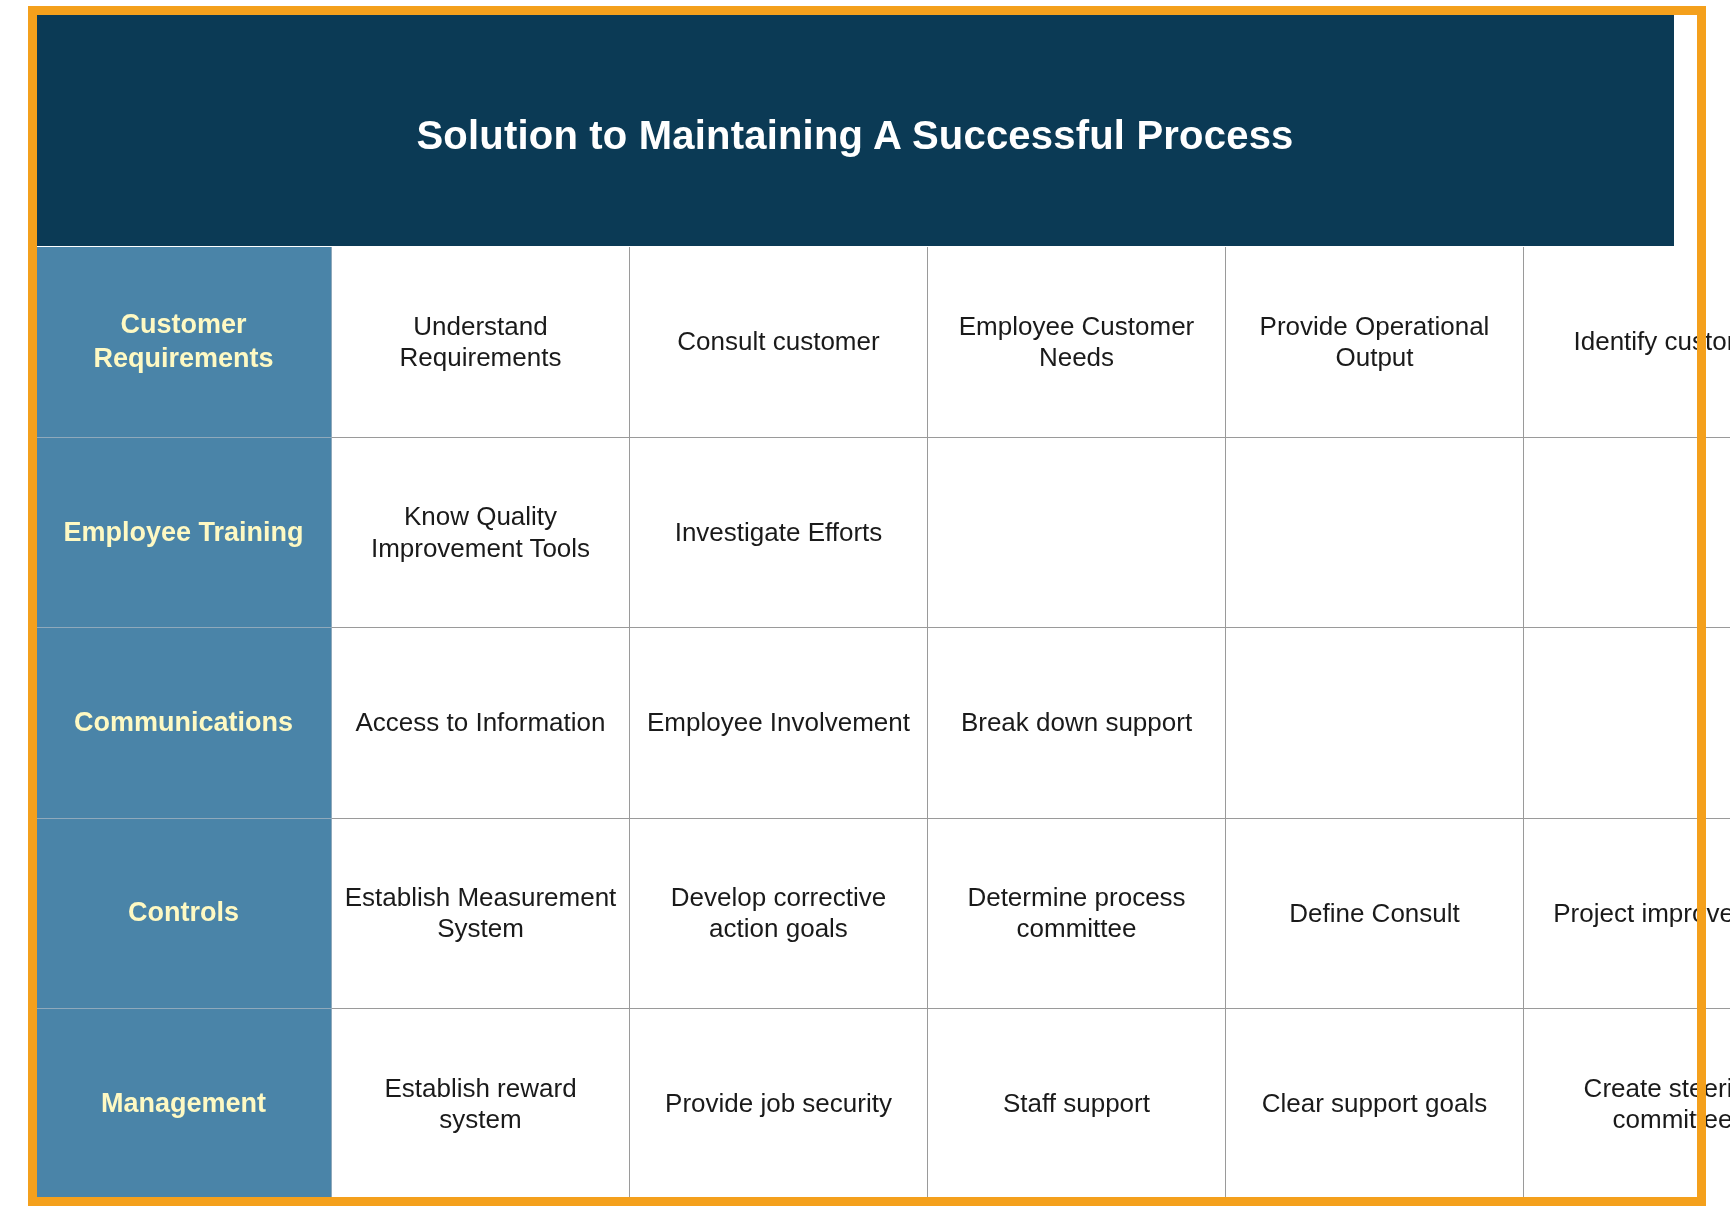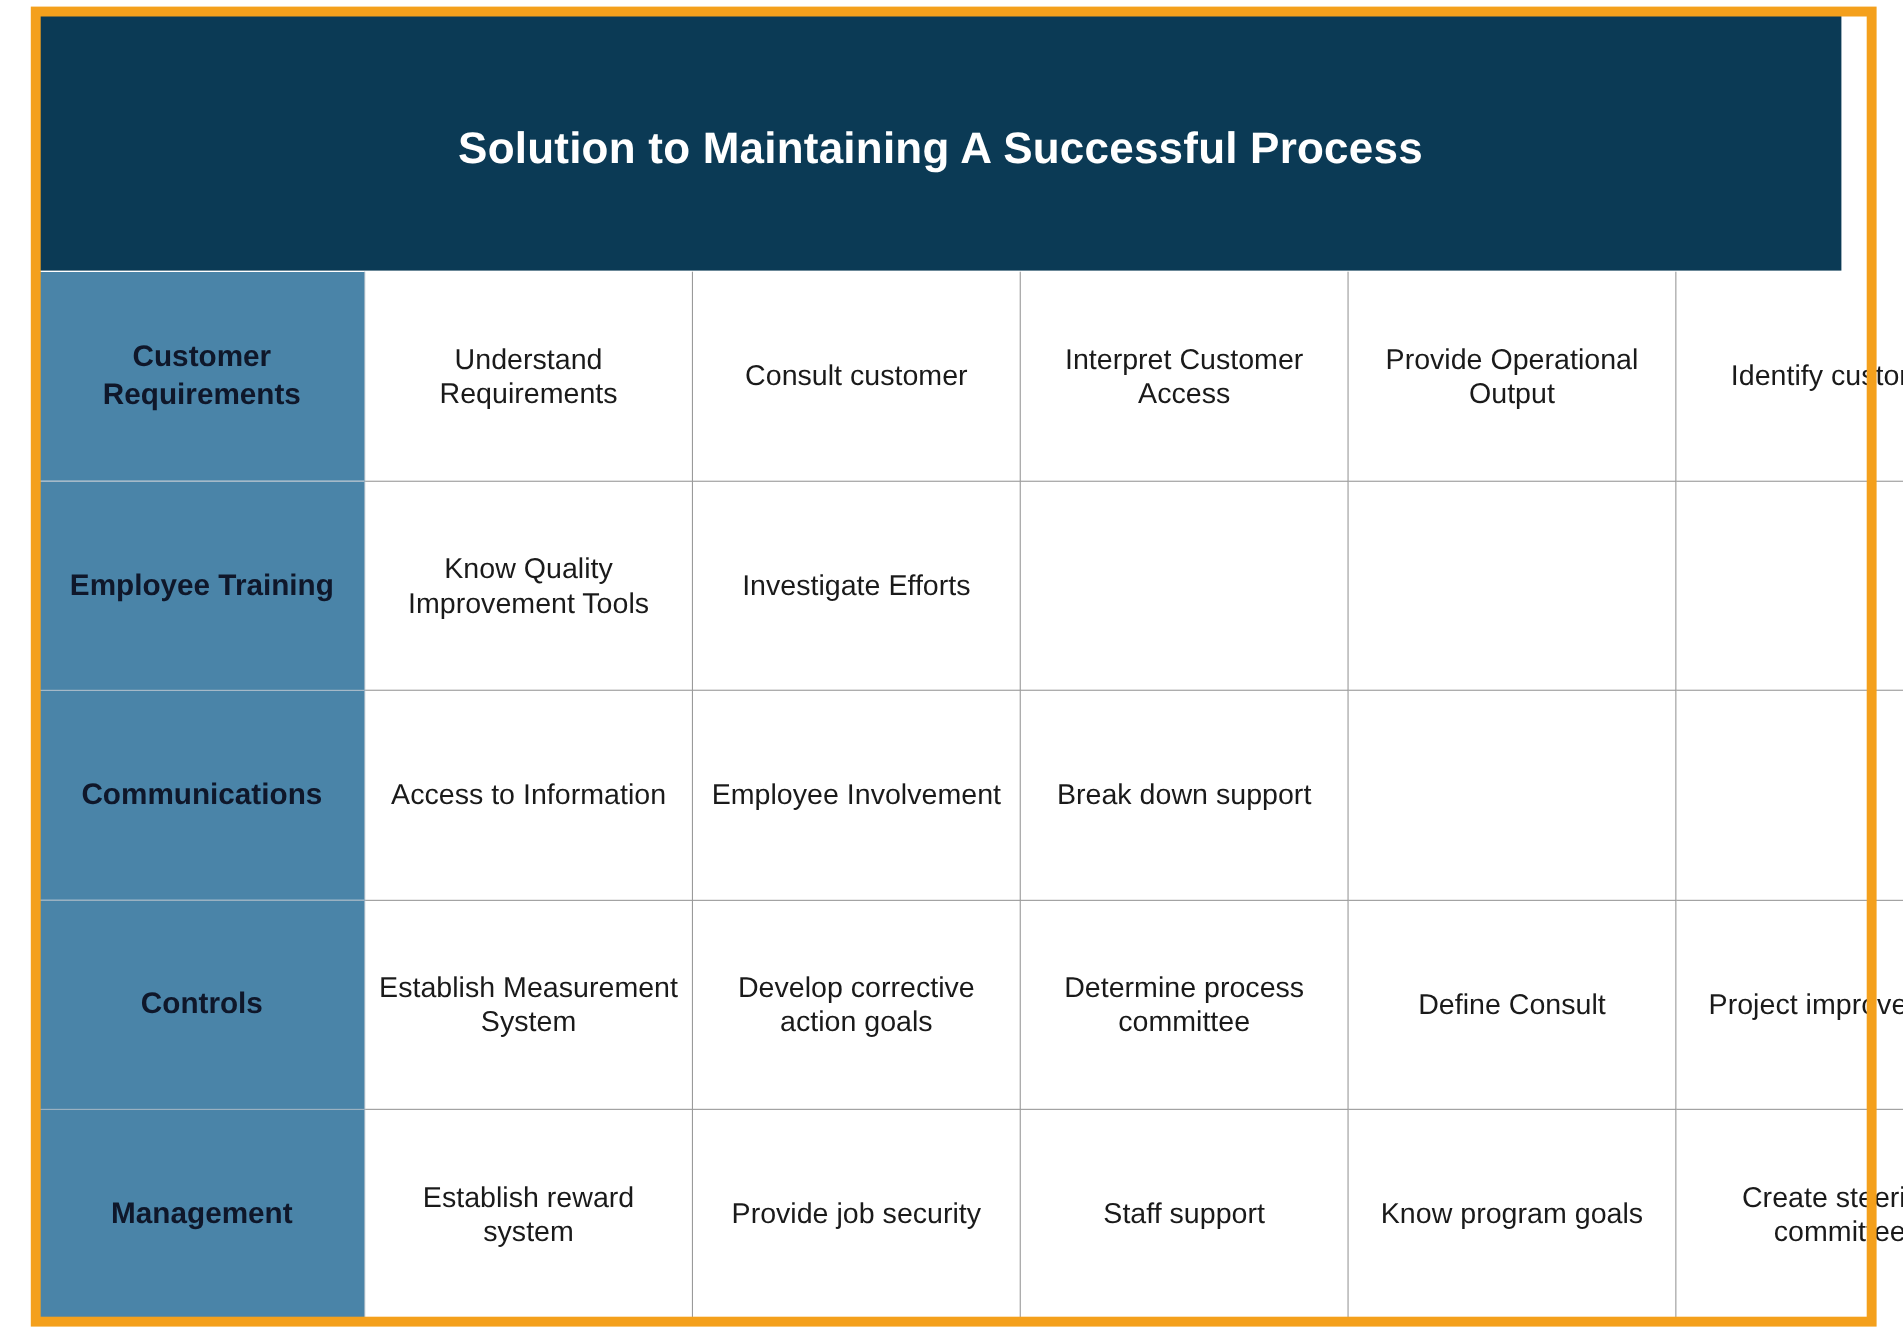--- a/index.html
+++ b/index.html
@@ -76,21 +76,21 @@
     text-align: center;
     vertical-align: middle;
     font-size: 26px;
     color: #1a1a1a;
     line-height: 1.2;
     overflow: hidden;
   }
 
   #matrix td.rowlabel {
     background: #4A84A8;
-    color: #0f172a;
+    color: #fef9c3;
     font-weight: bold;
     font-size: 27px;
     width: 275px;
     border-color: #8fa9bb;
     border-left: none;
     line-height: 1.25;
   }
 
   #matrix td.cell {
     background: #ffffff;
@@ -110,21 +110,21 @@
   <div id="header-banner">
     <div id="header-title">Solution to Maintaining A Successful Process</div>
   </div>
 
   <table id="matrix">
     <tbody>
       <tr>
         <td class="rowlabel">Customer Requirements</td>
         <td class="cell">Understand Requirements</td>
         <td class="cell">Consult customer</td>
-        <td class="cell">Interpret Customer Access</td>
+        <td class="cell">Employee Customer Needs</td>
         <td class="cell">Provide Operational Output</td>
         <td class="cell">Identify customer</td>
       </tr>
       <tr>
         <td class="rowlabel">Employee Training</td>
         <td class="cell">Know Quality Improvement Tools</td>
         <td class="cell">Investigate Efforts</td>
         <td class="cell empty"></td>
         <td class="cell empty"></td>
         <td class="cell empty"></td>
@@ -143,21 +143,21 @@
         <td class="cell">Develop corrective action goals</td>
         <td class="cell">Determine process committee</td>
         <td class="cell">Define Consult</td>
         <td class="cell">Project improvement</td>
       </tr>
       <tr>
         <td class="rowlabel">Management</td>
         <td class="cell">Establish reward system</td>
         <td class="cell">Provide job security</td>
         <td class="cell">Staff support</td>
-        <td class="cell">Know program goals</td>
+        <td class="cell">Clear support goals</td>
         <td class="cell">Create steering committee</td>
       </tr>
     </tbody>
   </table>
 
   <div id="orange-frame"></div>
 
 </div>
 
 </body></html>

